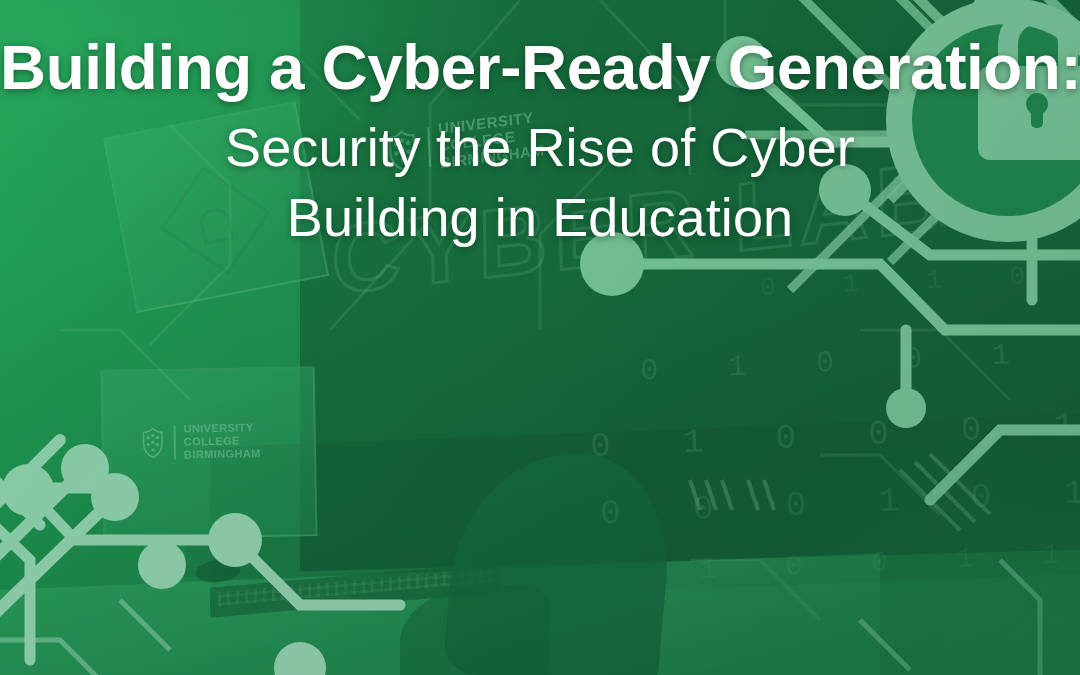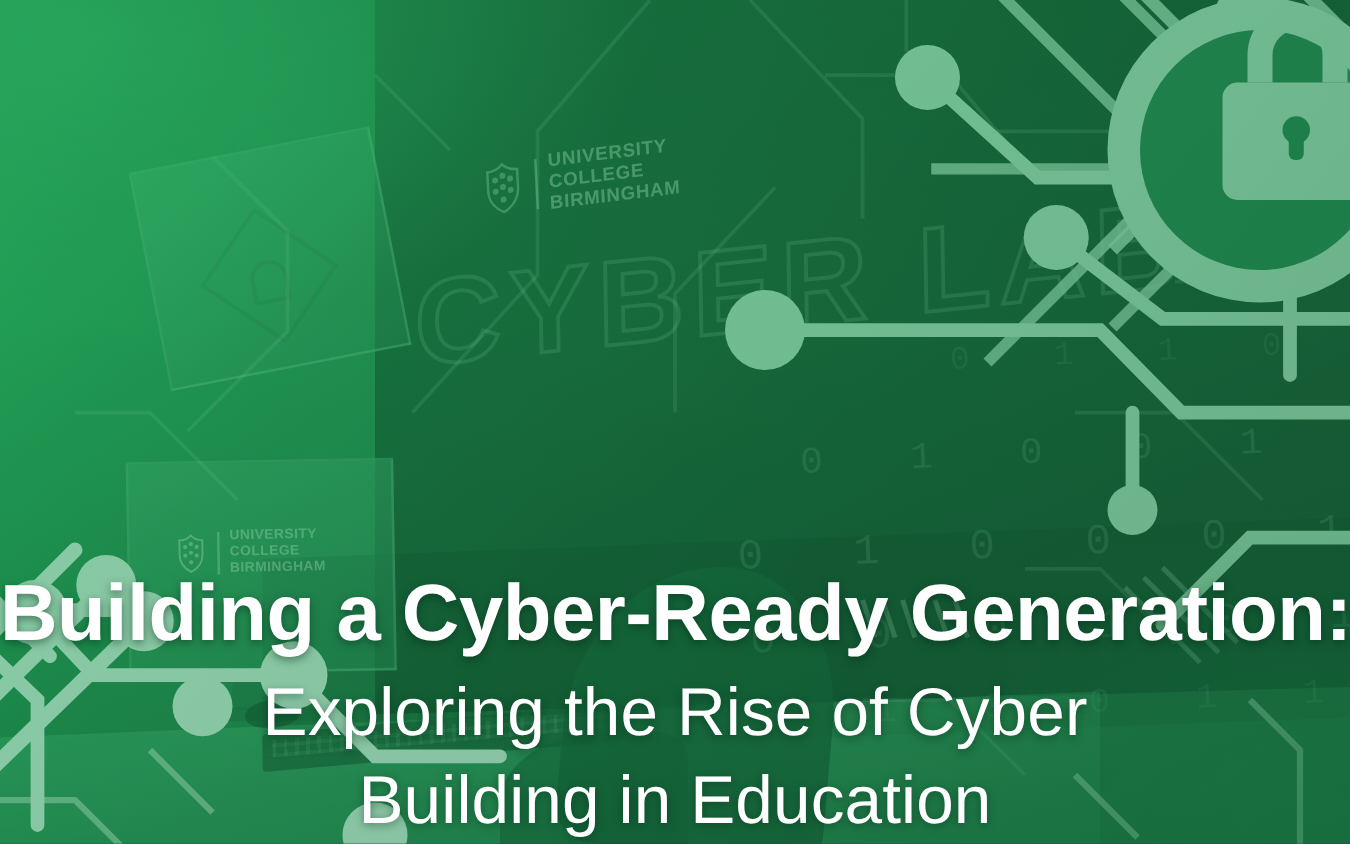--- a/index.html
+++ b/index.html
@@ -232,21 +232,21 @@
     mix-blend-mode: normal;
   }
 
   
   .text-block {
     position: absolute;
     left: 0; top: 0;
     width: 1080px; height: 675px;
     display: flex;
     flex-direction: column;
-    justify-content: flex-end;
+    justify-content: flex-start;
     align-items: center;
     padding-top: 36px;
   }
   .headline {
     width: 1080px;
     text-align: center;
     color: #ffffff;
     font-size: 58px;
     font-weight: bold;
     line-height: 1.0;
@@ -451,18 +451,18 @@
       <line x1="748" y1="480" x2="758" y2="510"></line>
       <line x1="764" y1="480" x2="774" y2="510"></line>
     </g>
   </svg>
 
   <div class="green-wash"></div>
 
   <div class="text-block">
     <h1 class="headline" style="font-size: 63.77px;">Building a Cyber-Ready Generation:</h1>
     <div class="subhead">
-      <span class="line">Exploring the Rise of Cyber</span>
+      <span class="line">Security the Rise of Cyber</span>
       <span class="line">Building in Education</span>
     </div>
   </div>
 
 </div>
 
 </body></html>

